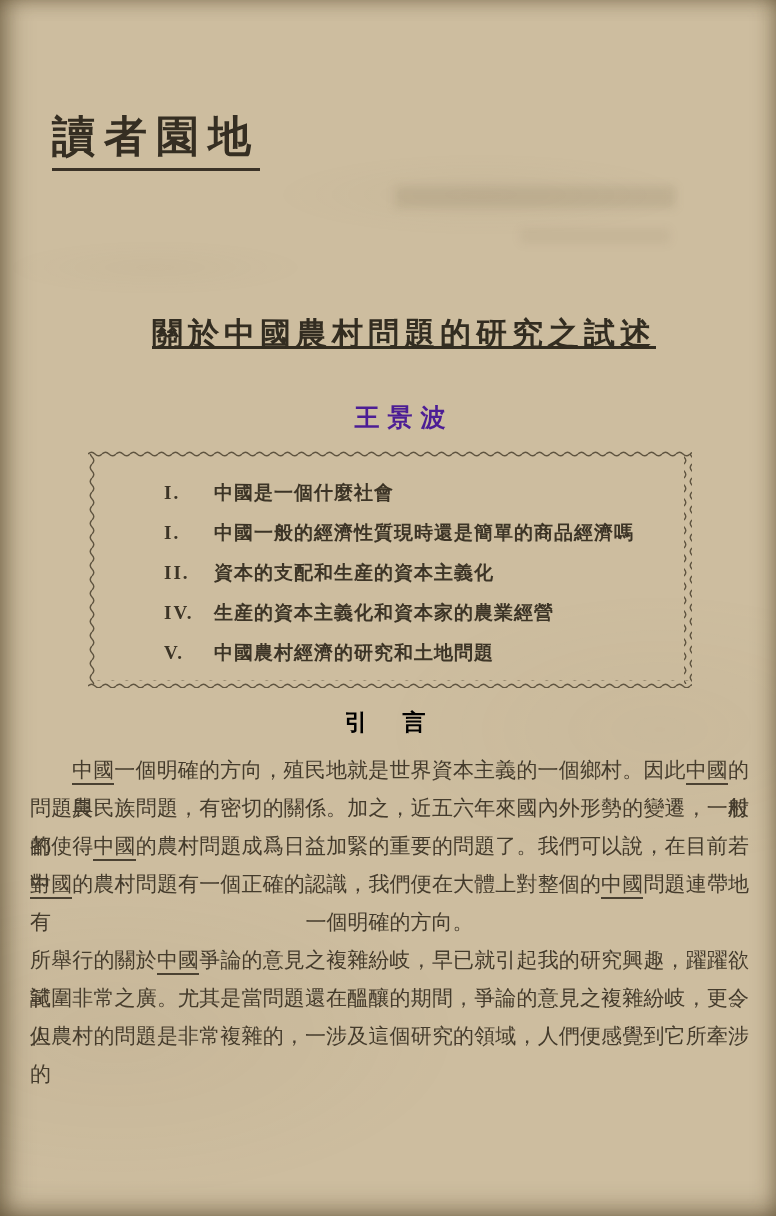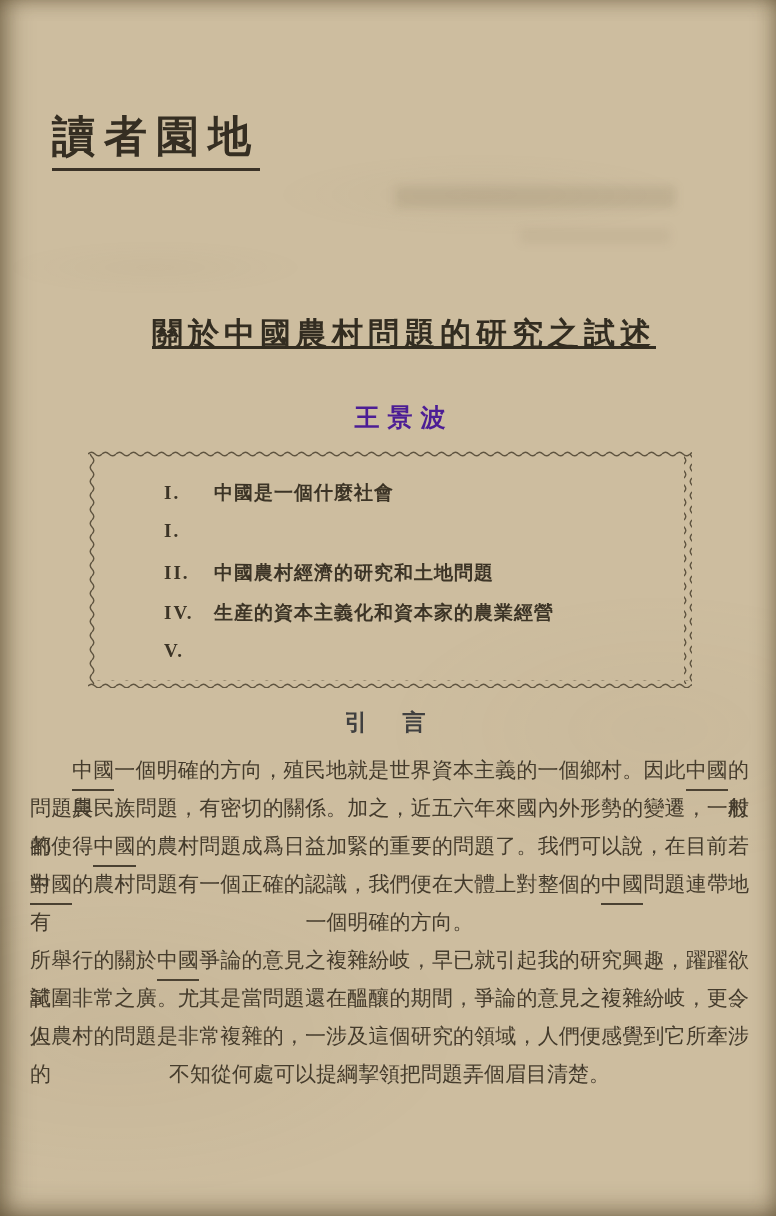--- a/index.html
+++ b/index.html
@@ -46,28 +46,28 @@
 
   .toc-box{position:absolute;left:88px;top:450px;width:604px;height:238px;z-index:2;}
   .toc-border{position:absolute;inset:0;width:604px;height:238px;}
   .toc-list{position:absolute;left:76px;top:30px;right:14px;}
   .toc-item{display:flex;align-items:baseline;height:40px;font-size:19px;font-weight:600;color:#3c3426;}
   .toc-num{width:50px;flex:0 0 50px;letter-spacing:2px;}
   .toc-text{letter-spacing:1px;}
 
   .intro-heading{
     position:absolute;left:0;top:707px;width:100%;margin:0;z-index:2;
-    text-align:center;font-size:23px;font-weight:bold;letter-spacing:6px;color:#404040;
+    text-align:center;font-size:23px;font-weight:bold;letter-spacing:6px;color:#000000;
   }
 
   .article-body{position:absolute;left:30px;top:751px;width:719px;z-index:2;font-size:21px;color:#443b2c;}
   .bl{line-height:38px;height:38px;white-space:nowrap;text-align:center;}
   .bl.full{white-space:normal;text-align:justify;text-align-last:justify;}
   .bl.indent{padding-left:42px;}
-  .u-solid{border-bottom:2px solid #4a4132;padding-bottom:7px;}
+  .u-solid{border-bottom:2px solid #4a4132;padding-bottom:1px;}
   .u-wavy{text-decoration:underline;text-decoration-style:wavy;text-decoration-thickness:1.5px;text-underline-offset:5px;}
 </style>
 </head>
 <body>
 
 <div class="ghost g1"></div>
 <div class="ghost g2"></div>
 
 <h2 class="section-header">讀者園地</h2>
 
@@ -90,43 +90,44 @@
     <rect x="0" y="4" width="8" height="230" fill="url(#waveV)"></rect>
     <rect x="596" y="4" width="8" height="230" fill="url(#waveV)"></rect>
   </svg>
   <div class="toc-list">
       <div class="toc-item">
         <span class="toc-num">I.</span>
         <span class="toc-text">中國是一個什麼社會</span>
       </div>
       <div class="toc-item">
         <span class="toc-num">I.</span>
+        <span class="toc-text">中國一般的經濟性質現時還是簡單的商品經濟嗎</span>
       </div>
       <div class="toc-item">
         <span class="toc-num">II.</span>
-        <span class="toc-text">中國農村經濟的研究和土地問題</span>
+        <span class="toc-text">資本的支配和生産的資本主義化</span>
       </div>
       <div class="toc-item">
         <span class="toc-num">IV.</span>
         <span class="toc-text">生産的資本主義化和資本家的農業經營</span>
       </div>
       <div class="toc-item">
         <span class="toc-num">V.</span>
+        <span class="toc-text">中國農村經濟的研究和土地問題</span>
       </div>
     </div>
 </div>
 
 <h3 class="intro-heading">引　言</h3>
 
 <div class="article-body">
     <div class="bl full indent"><span class="u-solid">中國</span><span>一個明確的方向，殖民地就是世界資本主義的一個鄉村。因此</span><span class="u-solid">中國</span><span>的農村</span></div>
     <div class="bl full"><span>問題與民族問題，有密切的關係。加之，近五六年來國內外形勢的變遷，一般的</span></div>
     <div class="bl full"><span>都使得</span><span class="u-solid">中國</span><span>的農村問題成爲日益加緊的重要的問題了。我們可以說，在目前若對</span></div>
     <div class="bl full"><span class="u-solid">中國</span><span>的農村問題有一個正確的認識，我們便在大體上對整個的</span><span class="u-solid">中國</span><span>問題連帶地有</span></div>
     <div class="bl"><span>一個明確的方向。</span></div>
     <div class="bl full"><span>所舉行的關於</span><span class="u-solid">中國</span><span>爭論的意見之複雜紛岐，早已就引起我的研究興趣，躍躍欲試。</span></div>
     <div class="bl full"><span>範圍非常之廣。尤其是當問題還在醞釀的期間，爭論的意見之複雜紛岐，更令人</span></div>
     <div class="bl full"><span>但農村的問題是非常複雜的，一涉及這個研究的領域，人們便感覺到它所牽涉的</span></div>
-    <div class="bl"><span>不知從何處可以提綱挈領把問題弄個眉目清楚。</span></div>
   </div>
 
 <div class="grain"></div>
 <div class="vignette"></div>
 
 </body></html>

